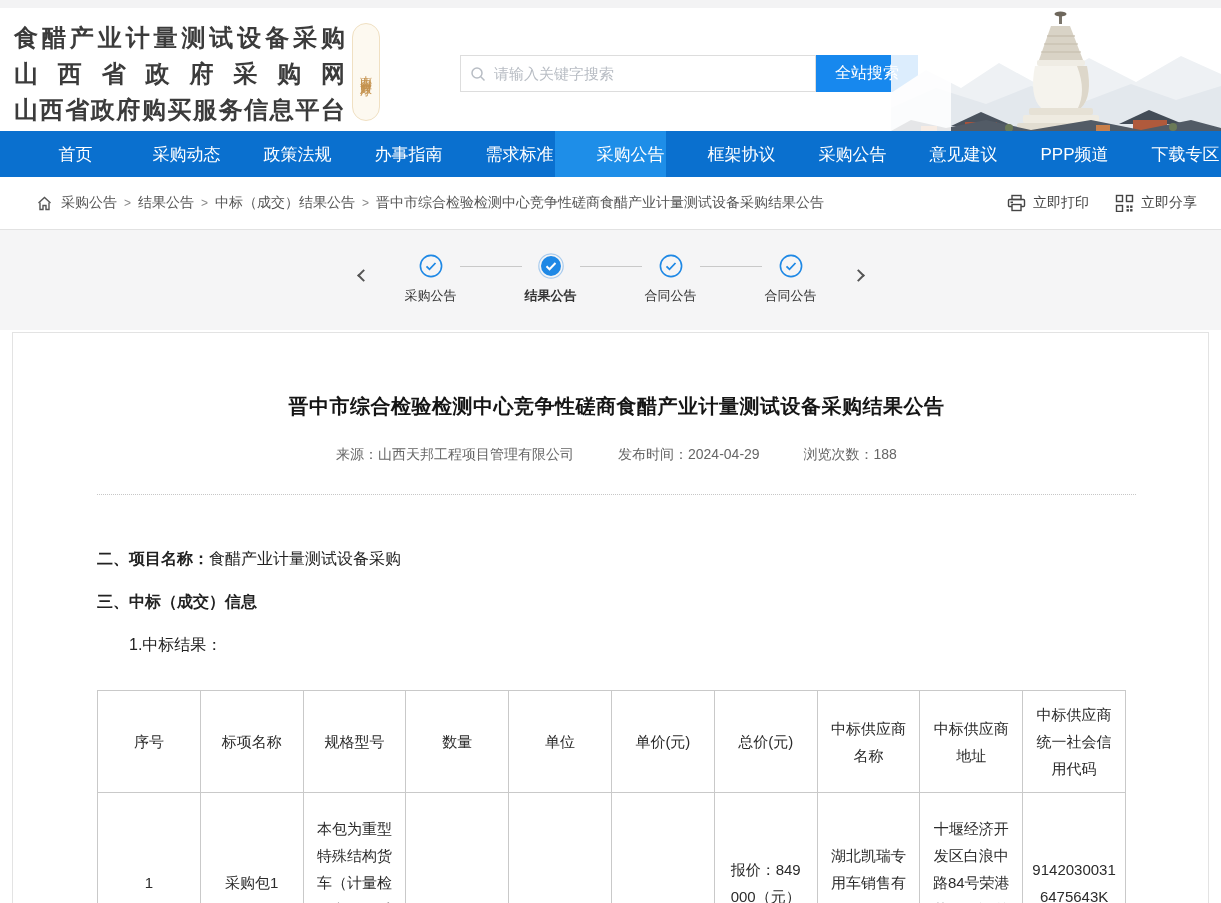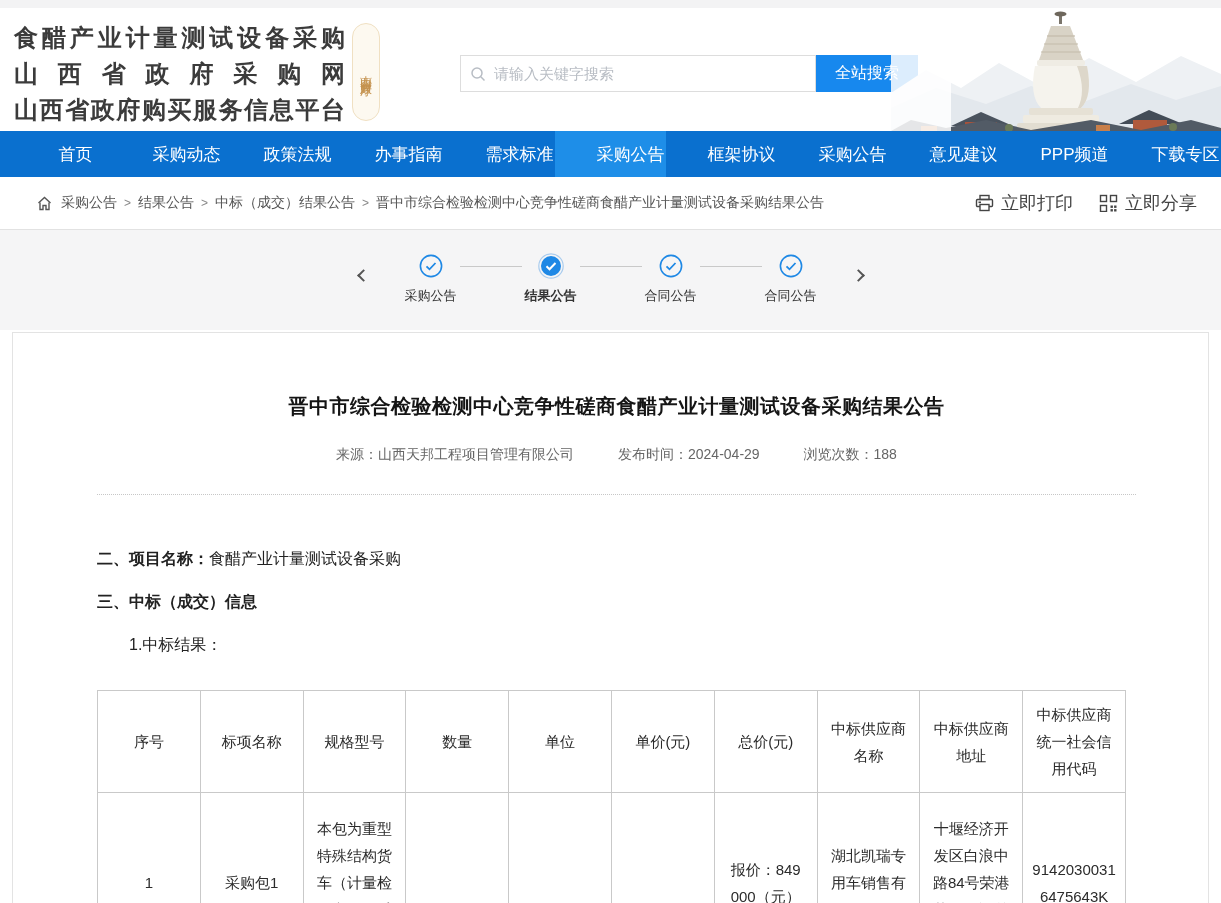--- a/index.html
+++ b/index.html
@@ -36,21 +36,21 @@
     color:#fff; font-size:17px; cursor:pointer;padding-left:40px; }
 
   
   .crumb-bar { height:53px; border-bottom:1px solid #e2e2e2; display:flex;
     align-items:center; padding:0 24px 0 36px; background:#fff; }
   .crumb-left { display:flex; align-items:center; flex:1; min-width:0; }
   .crumb-item { font-size:14px; color:#555; cursor:pointer; white-space:nowrap; }
   .crumb-item.current { cursor:default; }
   .crumb-sep { color:#888; font-size:12px; margin:0 7px; }
   .crumb-actions { display:flex; align-items:center; gap:26px; }
-  .action-btn { display:flex; align-items:center; gap:7px; font-size:18px;
+  .action-btn { display:flex; align-items:center; gap:7px; font-size:14px;
     color:#444; cursor:pointer; white-space:nowrap; }
 
   
   .steps-band { height:100px; background:#f5f5f6; display:flex;
     align-items:flex-start; justify-content:center; padding-top:23px; }
   .steps-row { display:flex; align-items:flex-start; }
   .step-chevron { width:9px; height:9px; border-left:2px solid #555;
     border-bottom:2px solid #555; margin-top:18px; cursor:pointer; }
   .step-chevron.prev { transform:rotate(45deg); margin-right:34px; }
   .step-chevron.next { transform:rotate(-135deg); margin-left:34px; }

